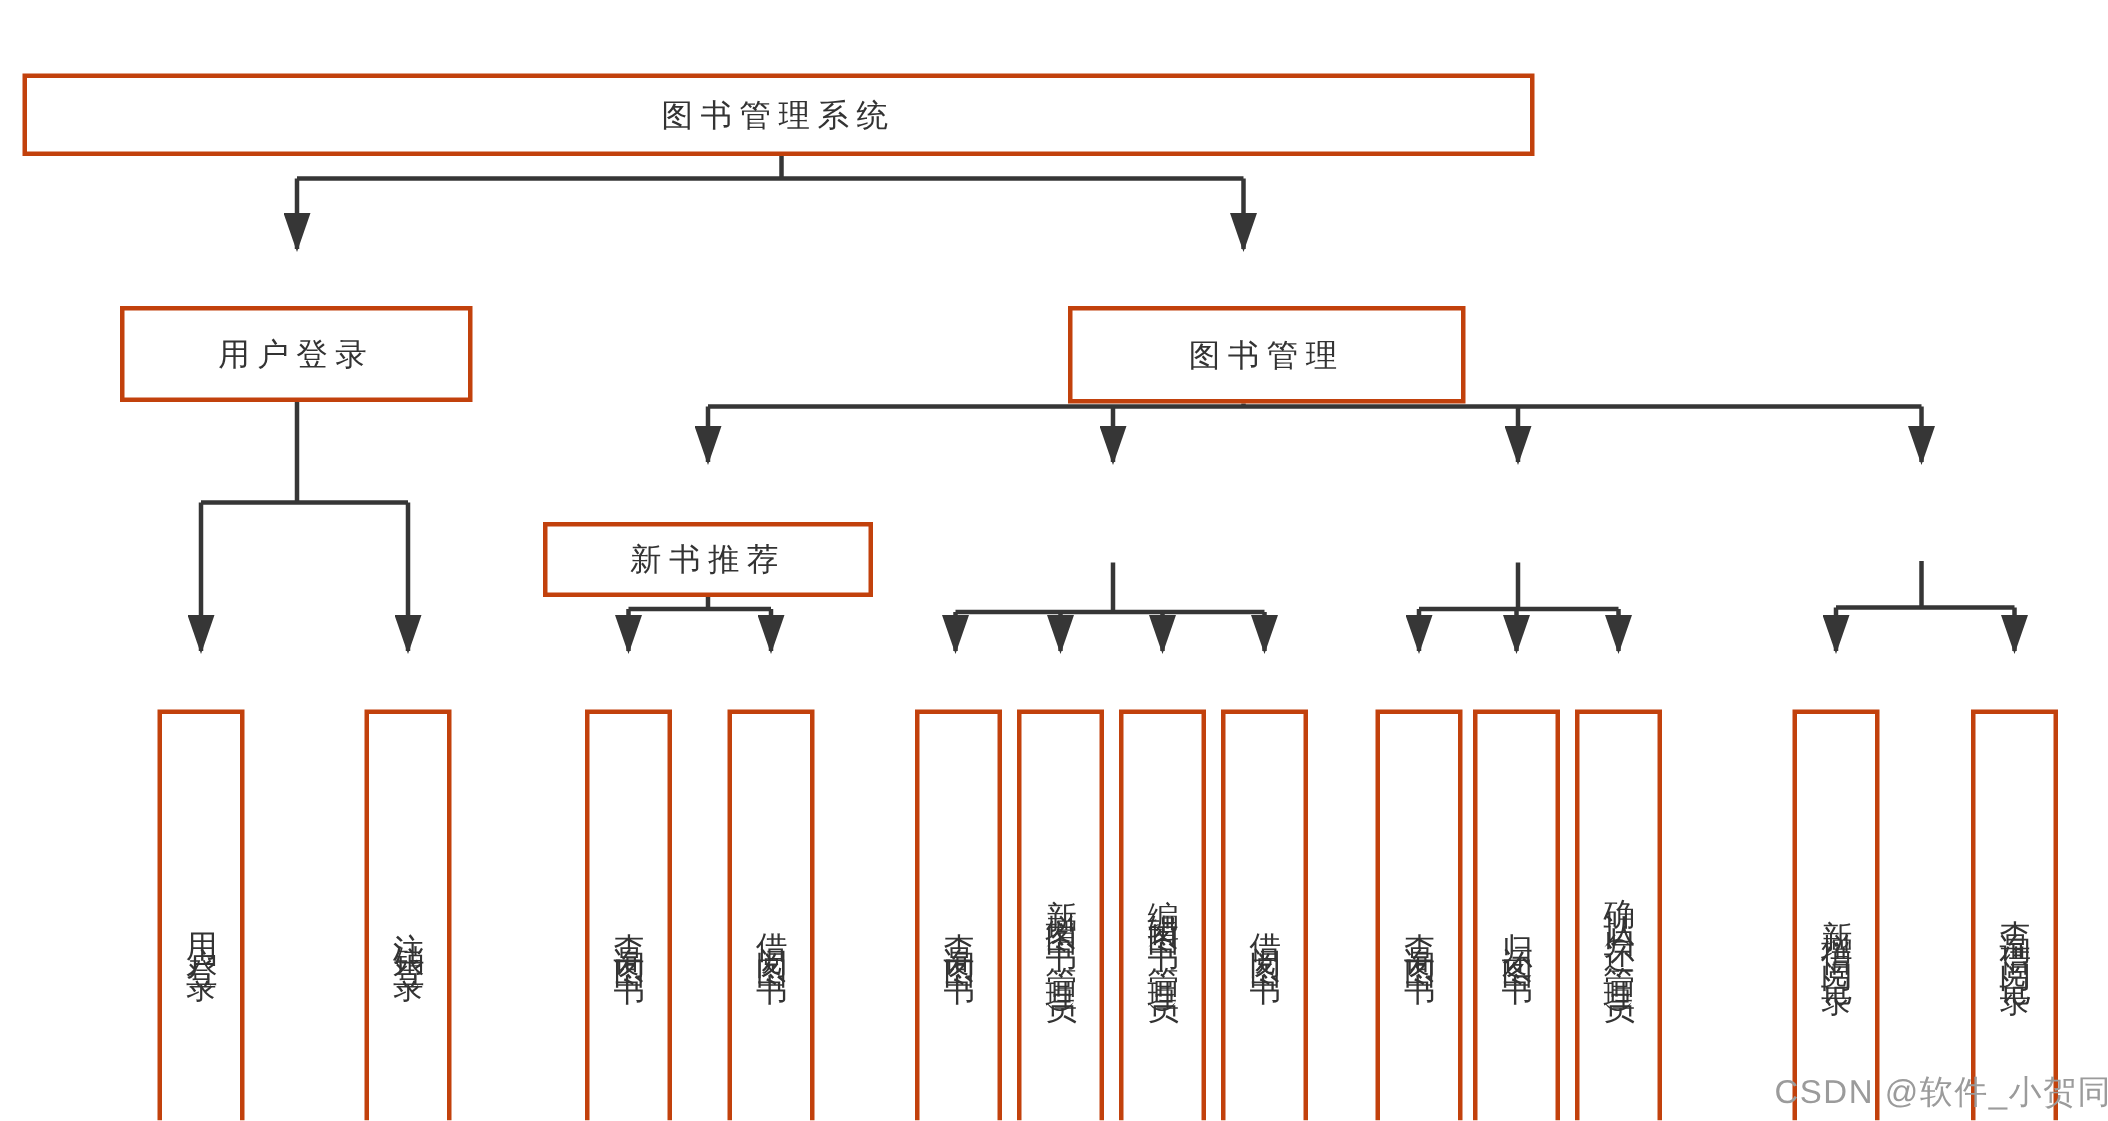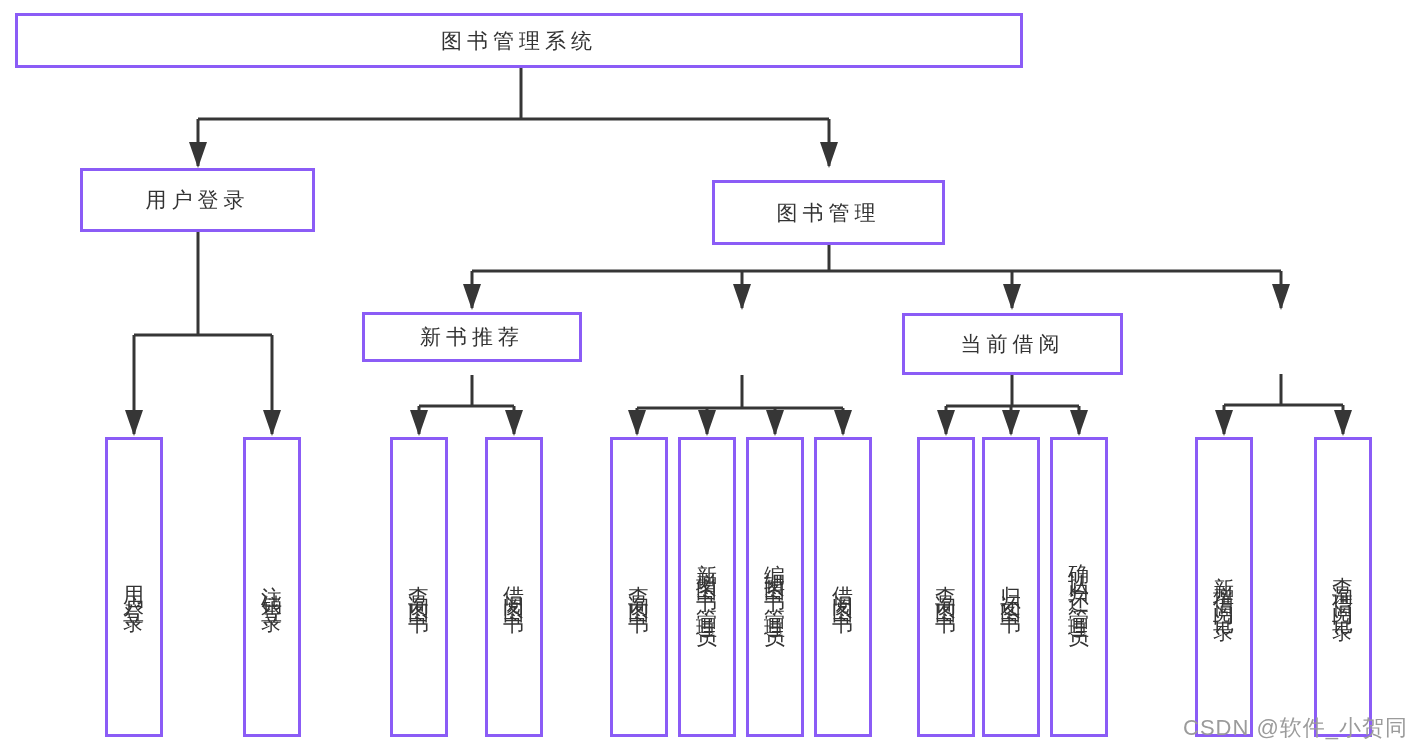--- a/index.html
+++ b/index.html
@@ -8,27 +8,28 @@
     width:1405px;
     height:747px;
     background:#ffffff;
     font-family:"Liberation Sans",sans-serif;
     overflow:hidden;
   }
   .connectors{position:absolute;left:0;top:0;z-index:1;}
   .box{
     position:absolute;
     box-sizing:border-box;
-    border:3px solid #8b5cf6;
+    border:3px solid #c2410c;
     background:#ffffff;
     display:flex;
     align-items:center;
     justify-content:center;
     color:#333333;
     z-index:2;
+    margin-top:36px;
   }
   .h{
     font-size:21px;
     letter-spacing:5px;
     white-space:nowrap;
   }
   .v{
     writing-mode:vertical-rl;
     font-size:21px;
     letter-spacing:9px;
@@ -96,24 +97,23 @@
       <path d="M1281,374 V405"></path>
       <path d="M1224,405 H1343"></path>
       <path d="M1224,405 V434" marker-end="url(#arw)"></path>
       <path d="M1343,405 V434" marker-end="url(#arw)"></path>
     </g>
   </svg>
 
   <div class="box h" style="left:15px;top:13px;width:1008px;height:55px">图书管理系统</div>
 
   <div class="box h" style="left:80px;top:168px;width:235px;height:64px">用户登录</div>
-  <div class="box h" style="left:712px;top:180px;width:233px;height:65px">图书管理</div>
+  <div class="box h" style="left:712px;top:168px;width:265px;height:65px">图书管理</div>
 
   <div class="box h" style="left:362px;top:312px;width:220px;height:50px">新书推荐</div>
-  <div class="box h" style="left:902px;top:313px;width:221px;height:62px">当前借阅</div>
 
   <div class="box v" style="left:105px;top:437px;width:58px;height:300px">用户登录</div>
   <div class="box v" style="left:243px;top:437px;width:58px;height:300px">注销登录</div>
 
   <div class="box v" style="left:390px;top:437px;width:58px;height:300px">查询图书</div>
   <div class="box v" style="left:485px;top:437px;width:58px;height:300px">借阅图书</div>
 
   <div class="box v" style="left:610px;top:437px;width:58px;height:300px">查询图书</div>
   <div class="box v" style="left:678px;top:437px;width:58px;height:300px">新增图书（管理员）</div>
   <div class="box v" style="left:746px;top:437px;width:58px;height:300px">编辑图书（管理员）</div>

